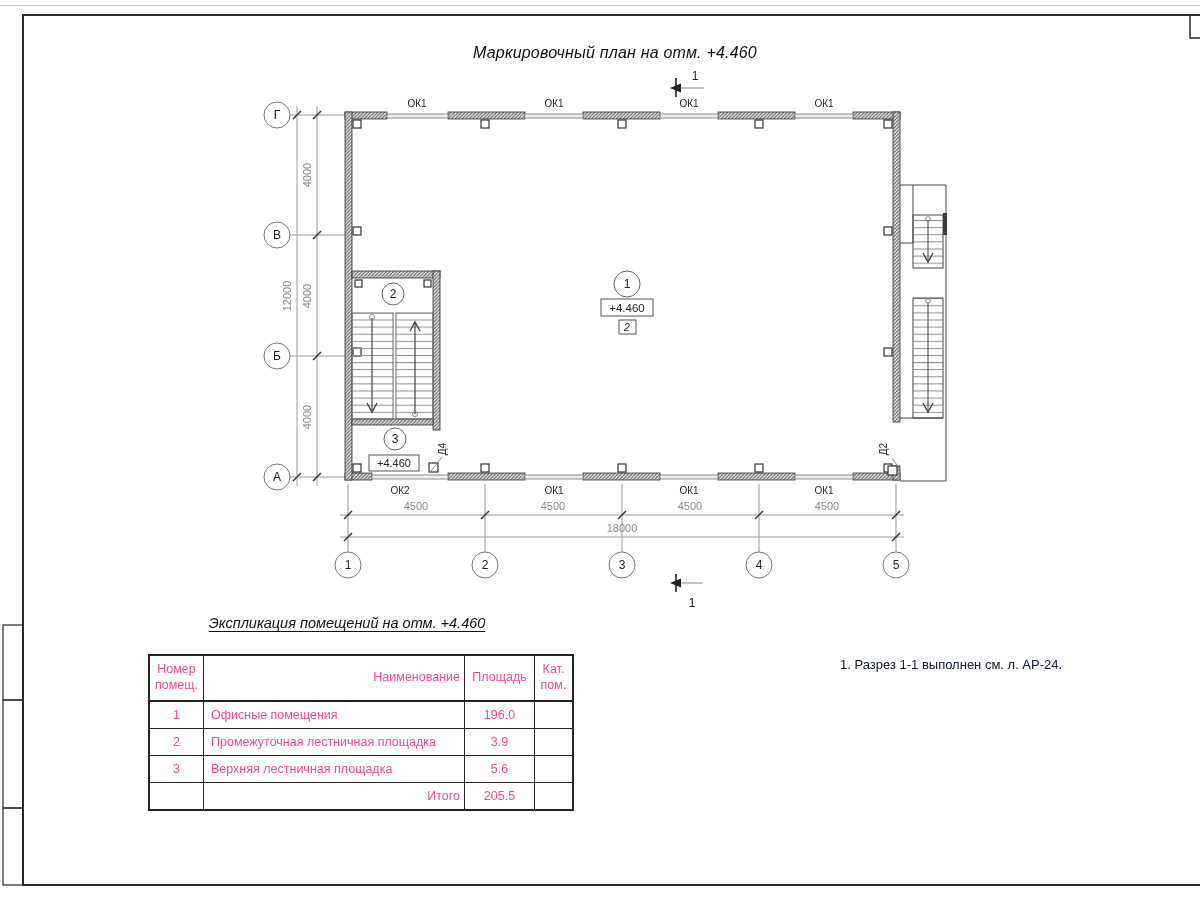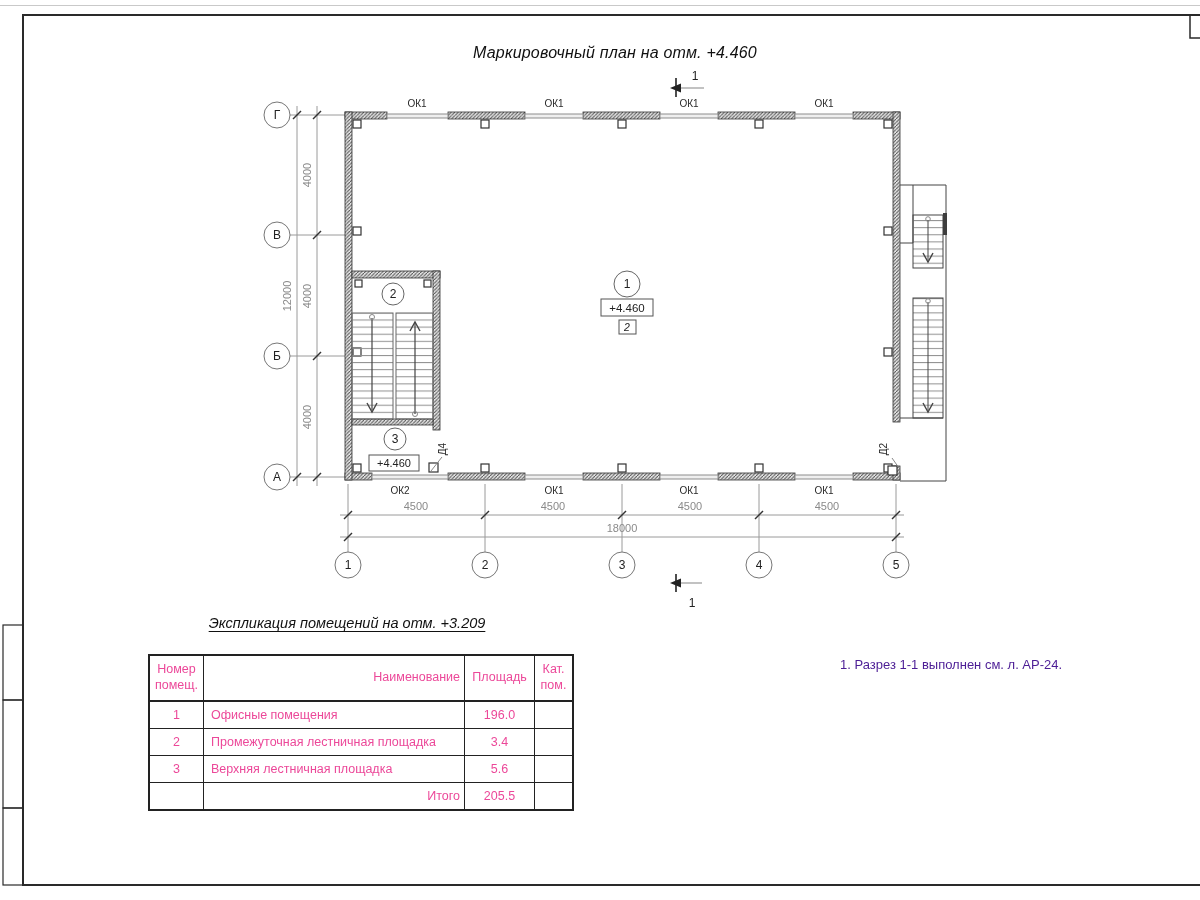--- a/index.html
+++ b/index.html
@@ -13,21 +13,21 @@
     position:absolute;left:400px;top:44px;width:430px;text-align:center;
     font-style:italic;font-size:16px;color:#111;
     text-underline-offset:3px;letter-spacing:.2px;
   }
   .legend-title{
     position:absolute;left:155px;top:615px;width:384px;text-align:center;
     font-style:italic;font-size:14.5px;color:#111;text-decoration:underline;
     text-underline-offset:3px;
   }
   .general-note{
-    position:absolute;left:840px;top:657px;font-size:13px;color:#4c1d95;white-space:nowrap;
+    position:absolute;left:840px;top:657px;font-size:13px;color:#0f172a;white-space:nowrap;
   }
   table.legend{
     position:absolute;left:148px;top:654px;border-collapse:collapse;
     font-size:12.5px;color:#ec4899;table-layout:fixed;
   }
   table.legend td{border:1px solid #222;padding:0 4px;overflow:hidden;}
   table.legend{border:2px solid #222;}
   table.legend tr.hdr td{height:44px;text-align:center;vertical-align:middle;border-bottom:2px solid #222;line-height:1.25;}
   table.legend tr.row td{height:26px;vertical-align:middle;}
   .c-num{width:45px;text-align:center;}
@@ -261,41 +261,41 @@
       <circle cx="393" cy="294" r="11" fill="#fff" stroke="#666" stroke-width="1"></circle>
       <text class="bubtxt" x="393" y="298" text-anchor="middle">2</text>
       <circle cx="395" cy="439" r="11" fill="#fff" stroke="#666" stroke-width="1"></circle>
       <text class="bubtxt" x="395" y="443" text-anchor="middle">3</text>
       <rect x="369" y="455" width="50" height="16" fill="#fff" stroke="#555" stroke-width="1"></rect>
       <text x="394" y="467" text-anchor="middle" font-size="11">+4.460</text>
     </g>
   </svg>
 
   <div class="plan-title">Маркировочный план на отм. +4.460</div>
-  <div class="legend-title">Экспликация помещений на отм. +3.209</div>
+  <div class="legend-title">Экспликация помещений на отм. +4.460</div>
   <div class="general-note">1. Разрез 1-1 выполнен см. л. АР-24.</div>
 
   <table class="legend">
     <tbody>
         <tr class="hdr">
       <td class="c-num">Номер помещ.</td>
       <td class="c-name" style="text-align:right">Наименование</td>
       <td class="c-area">Площадь</td>
       <td class="c-cat">Кат. пом.</td>
     </tr>
     <tr class="row">
       <td class="c-num">1</td>
       <td class="c-name">Офисные помещения</td>
       <td class="c-area">196.0</td>
       <td class="c-cat"></td>
     </tr>
     <tr class="row">
       <td class="c-num">2</td>
       <td class="c-name">Промежуточная лестничная площадка</td>
-      <td class="c-area">3.4</td>
+      <td class="c-area">3.9</td>
       <td class="c-cat"></td>
     </tr>
     <tr class="row">
       <td class="c-num">3</td>
       <td class="c-name">Верхняя лестничная площадка</td>
       <td class="c-area">5.6</td>
       <td class="c-cat"></td>
     </tr>
     <tr class="row">
       <td class="c-num"></td>

